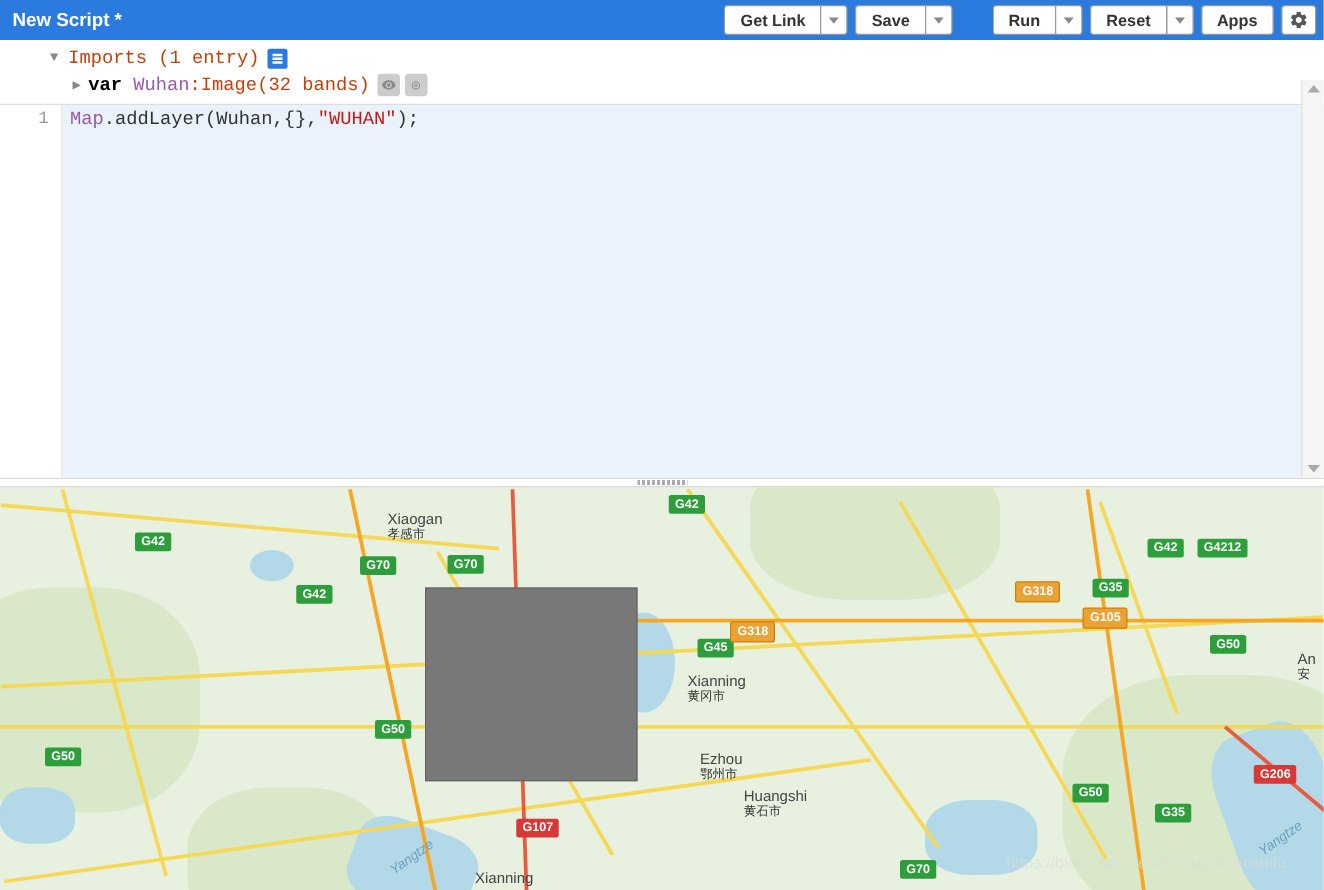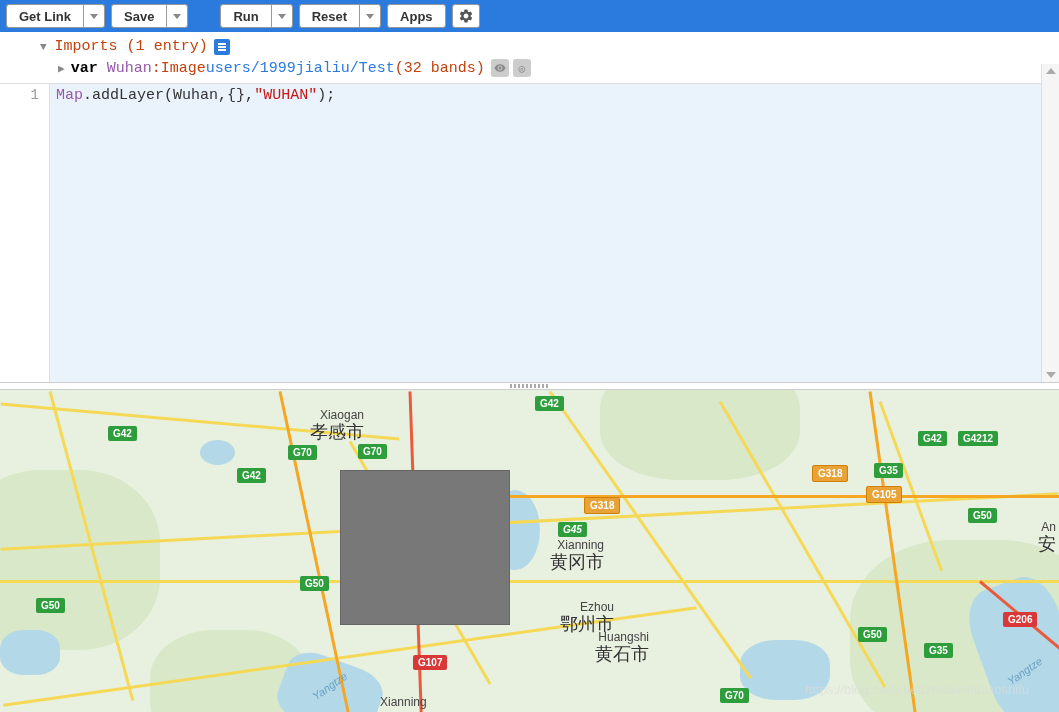--- a/index.html
+++ b/index.html
@@ -51,38 +51,39 @@
     
     .map { position: relative; height: 322px; background: #e8f0e0; overflow: hidden; }
     .map-bg { position: absolute; inset: 0; }
     .water { position: absolute; background: #b3d9e8; }
     .road { position: absolute; background: #f5d956; height: 3px; }
     .road-red { position: absolute; background: #e85c3d; height: 3px; }
     .road-orange { position: absolute; background: #f5a623; height: 3px; }
     
     .overlay-square { position: absolute; left: 340px; top: 80px; width: 170px; height: 155px; background: #787878; border: 1px solid #666; }
     
-    .map-label { position: absolute; font-size: 12px; color: #555; text-align: right; line-height: 1.2; }
+    .map-label { position: absolute; font-size: 12px; color: #555; text-align: left; line-height: 1.2; }
     .map-label .en { font-size: 12px; color: #444; }
-    .map-label .zh { font-size: 18px; color: #333; }
+    .map-label .zh { font-size: 10px; color: #333; }
     
     .road-badge { position: absolute; color: #fff; font-size: 10px; font-weight: bold; padding: 1px 5px; border-radius: 2px; line-height: 1.3; }
     .badge-green { background: #2e9e3c; }
     .badge-red { background: #d93838; }
     .badge-orange { background: #e8a235; border: 1px solid #d08000; color: #fff; }
     
     .river-label { position: absolute; font-size: 11px; color: #6a9fc4; font-style: italic; transform: rotate(-35deg); }
     .watermark { position: absolute; right: 30px; bottom: 15px; font-size: 13px; color: rgba(220,220,220,0.6); }
     
     .land-green { position: absolute; background: #d8e8c8; border-radius: 40%; }
   </style>
 </head>
 <body>
 
 <div class="header">
+  <div class="header-title">New Script *</div>
   <div class="toolbar">
     <div class="btn-group">
       <button class="btn btn-split">Get Link</button>
       <button class="btn btn-dropdown">
           <span class="arrow"></span>
         </button>
     </div>
     <div class="btn-group">
       <button class="btn btn-split">Save</button>
       <button class="btn btn-dropdown">
@@ -118,21 +119,20 @@
       <span class="kw-text">Imports (1 entry)</span>
       <span class="doc-icon"></span>
     </div>
     <div class="imports-line2">
       <span class="expand-arrow">▶</span>
       <span class="kw-var">var</span>
       <span>&nbsp;</span>
       <span class="kw-name">Wuhan</span>
       <span class="kw-text">:</span>
       <span class="kw-text"> Image </span>
-      <span class="kw-link">users/1999jialiu/Test</span>
       <span class="kw-text"> (32 bands) </span>
       <span class="eye-icon">
           <svg viewBox="0 0 24 24">
             <path d="M12 4.5C7 4.5 2.73 7.61 1 12c1.73 4.39 6 7.5 11 7.5s9.27-3.11 11-7.5c-1.73-4.39-6-7.5-11-7.5zM12 17c-2.76 0-5-2.24-5-5s2.24-5 5-5 5 2.24 5 5-2.24 5-5 5zm0-8c-1.66 0-3 1.34-3 3s1.34 3 3 3 3-1.34 3-3-1.34-3-3-3z"></path>
           </svg>
         </span>
       <span class="target-icon">◎</span>
     </div>
   </div>
   <div class="code-area">
@@ -213,21 +213,21 @@
   </div>
 
   <div class="road-badge badge-green" style="left:108px; top:36px;">G42</div>
   <div class="road-badge badge-green" style="left:237px; top:78px;">G42</div>
   <div class="road-badge badge-green" style="left:535px; top:6px;">G42</div>
   <div class="road-badge badge-green" style="left:918px; top:41px;">G42</div>
   <div class="road-badge badge-green" style="left:958px; top:41px;">G4212</div>
   <div class="road-badge badge-green" style="left:288px; top:55px;">G70</div>
   <div class="road-badge badge-green" style="left:358px; top:54px;">G70</div>
   <div class="road-badge badge-green" style="left:720px; top:298px;">G70</div>
-  <div class="road-badge badge-green" style="left:558px; top:132px;font-style:italic;">G45</div>
+  <div class="road-badge badge-green" style="left:558px; top:121px;">G45</div>
   <div class="road-badge badge-green" style="left:36px; top:208px;">G50</div>
   <div class="road-badge badge-green" style="left:300px; top:186px;">G50</div>
   <div class="road-badge badge-green" style="left:858px; top:237px;">G50</div>
   <div class="road-badge badge-green" style="left:968px; top:118px;">G50</div>
   <div class="road-badge badge-green" style="left:874px; top:73px;">G35</div>
   <div class="road-badge badge-green" style="left:924px; top:253px;">G35</div>
 
   <div class="road-badge badge-orange" style="left:584px; top:107px;">G318</div>
   <div class="road-badge badge-orange" style="left:812px; top:75px;">G318</div>
   <div class="road-badge badge-orange" style="left:866px; top:96px;">G105</div>

